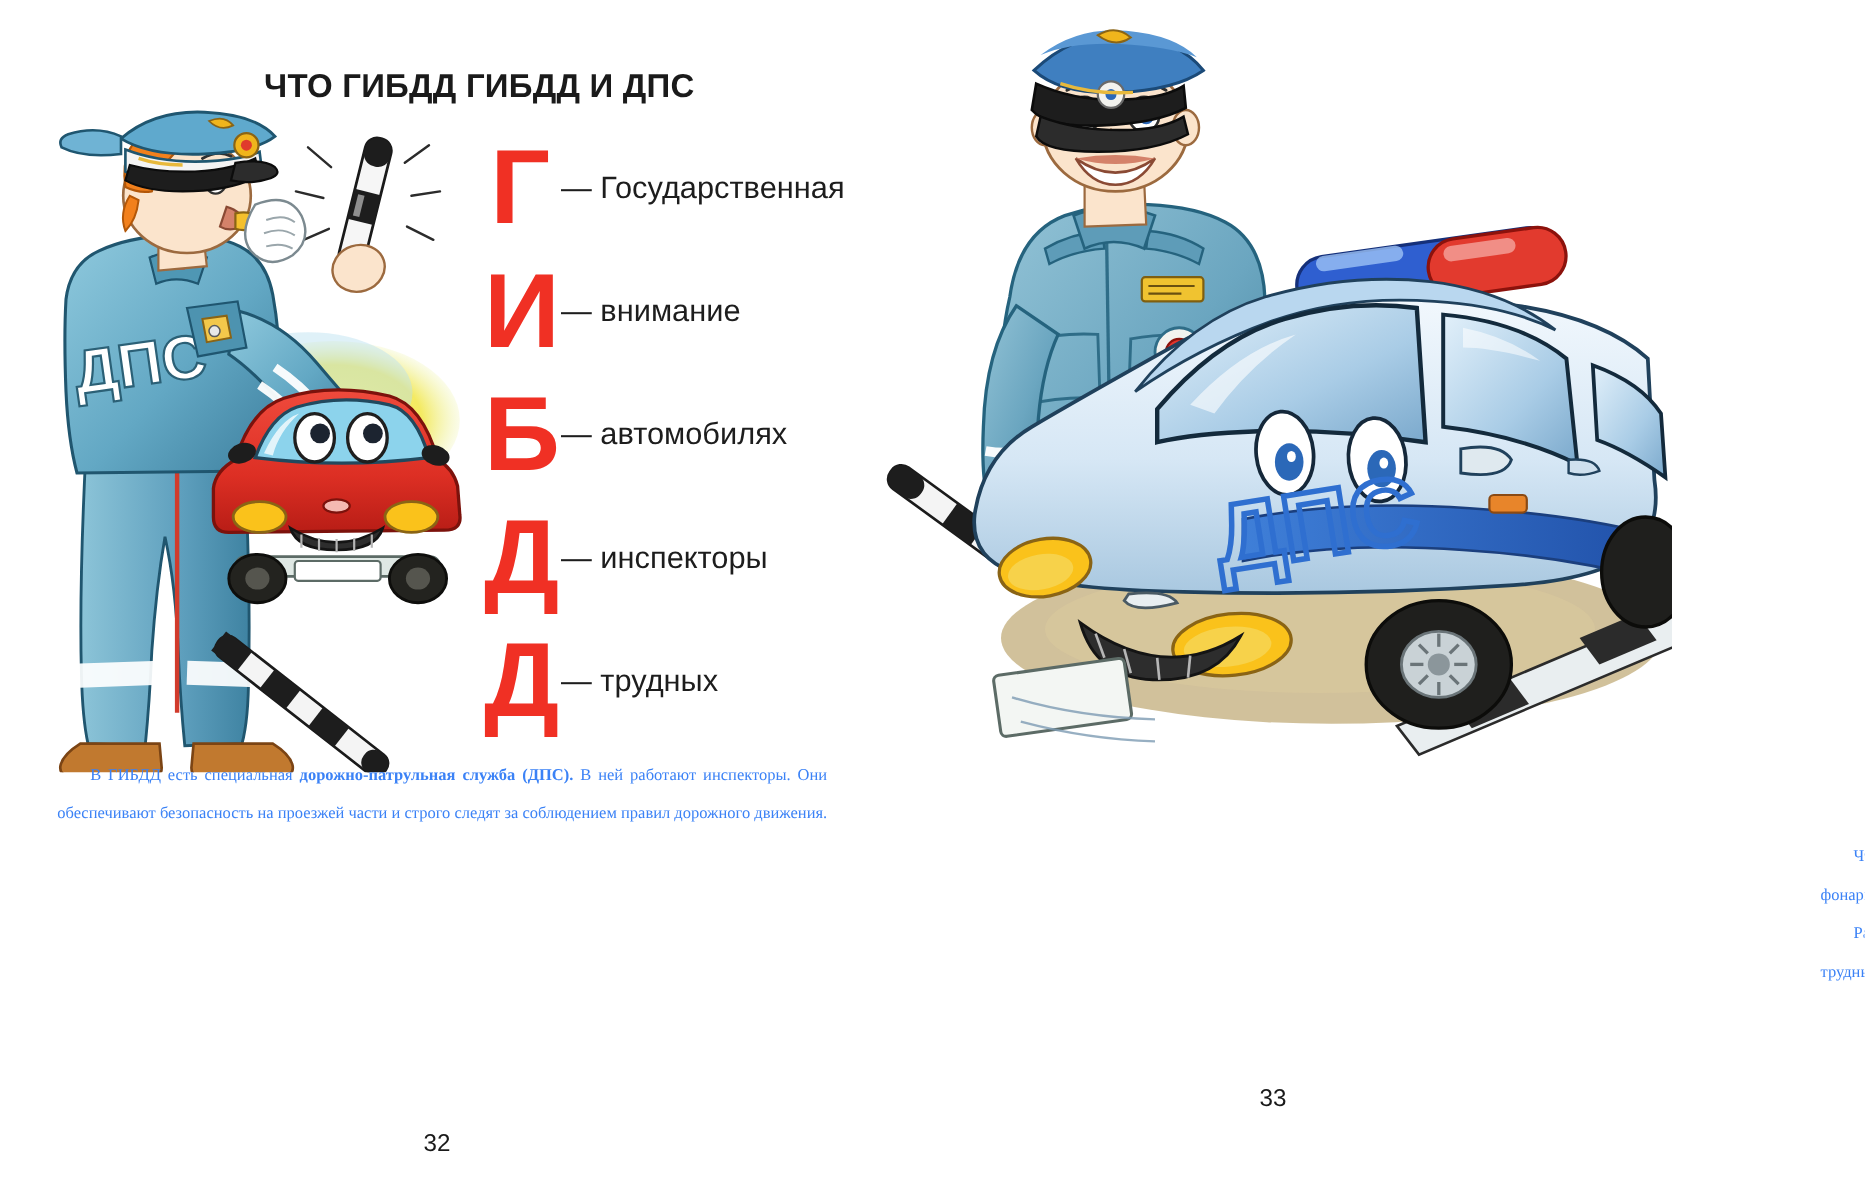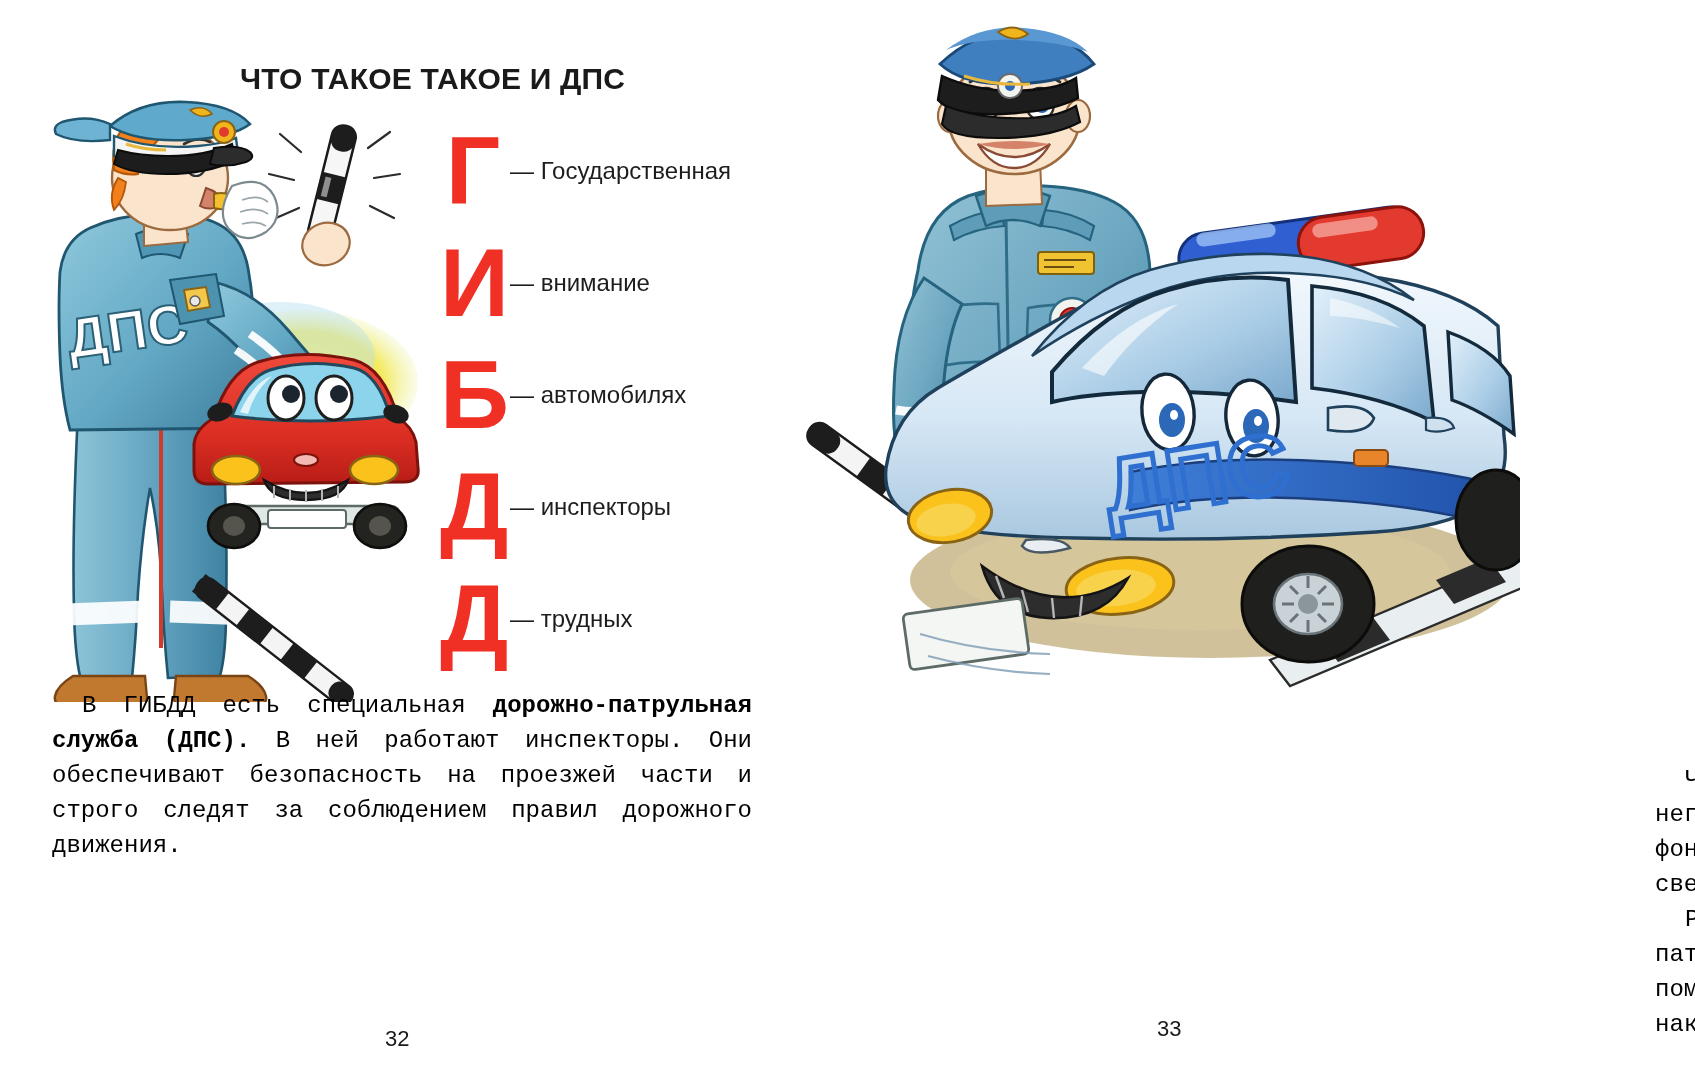--- a/index.html
+++ b/index.html
@@ -26,27 +26,27 @@
     position:absolute;left:440px;top:128px;width:340px;height:540px;
   }
   .acro-row{
     position:absolute;left:0;display:flex;align-items:center;
   }
   .acro-letter{
     color:#f03024;font-weight:bold;font-size:96px;line-height:.9;
     width:66px;text-align:center;font-family:"Liberation Sans", sans-serif;
   }
   .acro-word{
-    font-size:24px;color:#1d1d1d;white-space:nowrap;margin-left:4px;
+    font-size:28px;color:#1d1d1d;white-space:nowrap;margin-left:4px;
     font-family:"Liberation Sans", sans-serif;
   }
   .body-text{
     position:absolute;
-    font-size:24px;line-height:35px;color:#000000;
-    font-family:Liberation Mono, monospace;
+    font-size:15px;line-height:35px;color:#3b82f6;
+    font-family:Liberation Serif, serif;
     text-align:justify;
   }
   .body-left{left:52px;top:688px;width:700px;}
   .body-right-bottom{left:855px;top:762px;width:668px;}
   .body-text p{margin:0;text-indent:30px;}
   .body-text p + p{margin-top:0px;}
   .body-text b{font-weight:bold;}
   .pagenum{
     position:absolute;font-size:22px;color:#1a1a1a;
     font-family:"Liberation Sans", sans-serif;
@@ -56,21 +56,21 @@
 
   .illus-car{position:absolute;left:820px;top:20px;width:720px;height:700px;}
 </style>
 </head>
 <body>
 
 <div class="spread">
 
   <div class="page page-left">
 
-    <div class="title">ЧТО ТАКОЕ ТАКОЕ И ДПС</div>
+    <div class="title">ЧТО ГИБДД ГИБДД И ДПС</div>
 
     <svg class="illus-officer" viewBox="0 0 420 620">
       <defs>
         <linearGradient id="uni" x1="0" y1="0" x2="1" y2="1">
           <stop offset="0%" stop-color="#8fc9dd"></stop>
             <stop offset="55%" stop-color="#63a8c4"></stop>
             <stop offset="100%" stop-color="#3d7f9e"></stop>
         </linearGradient>
         <linearGradient id="pant" x1="0" y1="0" x2="1" y2="0">
           <stop offset="0%" stop-color="#8cc4d8"></stop>
@@ -419,15 +419,15 @@
           <path d="M128 636 q60 16 122 18"></path>
         </g>
       </g>
     </svg>
 
     <div class="body-text body-right-bottom">
       <p>Чтобы жезл был хорошо виден вечером, внутрь него вставлена батарейка, как у электрического фонарика. При нажатии на кнопочку жезл светится.</p>
       <p>Работники ГИБДД ездят по дорогам на патрульных автомобилях, следят за порядком, помогают в трудных ситуациях на дорогах, наказывают нарушителей.</p>
     </div>
 
-    <div class="pagenum pagenum-right" style="left:357px;margin-top:31px;">33</div>
+    <div class="pagenum pagenum-right" style="left:345px;">33</div>
   </div>
 </div>
 
 </body></html>

